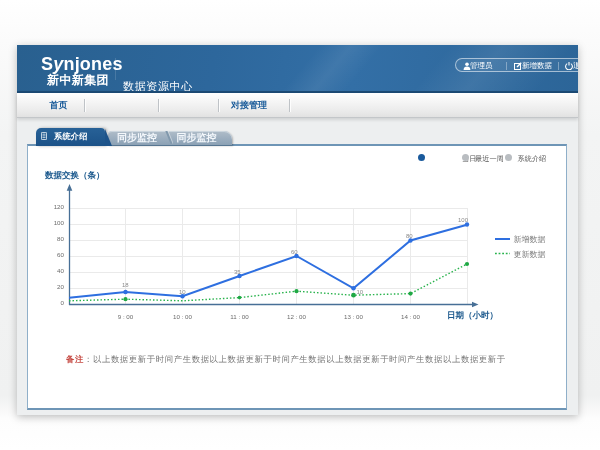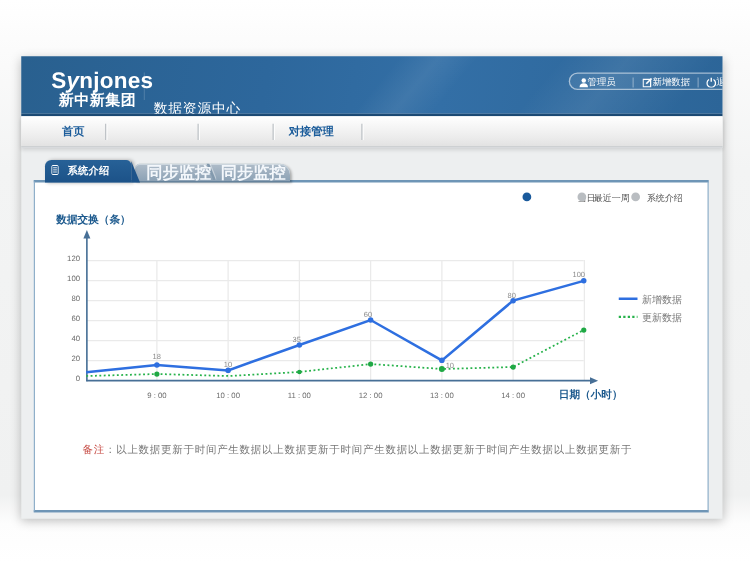--- a/index.html
+++ b/index.html
@@ -25,29 +25,29 @@
 
 #nav { position:absolute; left:0; top:48px; width:561px; height:25px;
   background:linear-gradient(#ffffff,#ececec 70%,#e2e2e2); border-bottom:1px solid #c3c6c9; box-shadow:0 2px 3px rgba(0,0,0,0.12); }
 #nav .item { position:absolute; top:0; height:25px; line-height:25px; color:#1b5c9a; font-size:9px; font-weight:bold; text-align:center; }
 #nav .sep { position:absolute; top:6px; width:1px; height:13px; background:#bfc3c7; box-shadow:1px 0 0 #fdfdfd; }
 
 #tabs { position:absolute; left:0; top:83px; width:561px; height:18px; z-index:2; }
 #tab-strip { position:absolute; left:91px; top:3px; width:124px; height:13.5px; background:linear-gradient(#b0bdc9 0%,#9fb0c0 45%,#8ba1b5 100%); box-shadow:inset 0 1px 0 #ccd6de, 1px 1px 2px rgba(0,0,0,0.28); border-radius:4px 8px 0 0; }
 #tab-strip .slash { position:absolute; left:57px; top:0px; width:8px; height:13px; overflow:hidden; }
 #tab-strip .slash div { position:absolute; left:3px; top:-2px; width:2px; height:17px; background:#8299ad; transform:rotate(-22deg); box-shadow:1px 0 0 rgba(255,255,255,0.4); }
-#tab-strip .t { position:absolute; top:0; height:13px; line-height:14px; font-size:13px; font-weight:bold; color:#f3f7fb; }
+#tab-strip .t { position:absolute; top:0; height:13px; line-height:14px; font-size:10px; font-weight:bold; color:#f3f7fb; }
 #tab-active { position:absolute; left:19px; top:0px; width:69px; height:17.5px; background:linear-gradient(#276197,#1c5288); border-radius:5px 4px 0 0; color:#fff; box-shadow:2px 0 3px rgba(0,0,0,0.3); }
 #tab-active:after { content:""; position:absolute; right:-7px; bottom:0; width:0; height:0; border-bottom:17.5px solid #1d538a; border-right:7px solid transparent; border-radius:0 0 0 0; }
 #tab-active .txt { position:absolute; left:18px; top:0; height:16px; line-height:17px; font-size:8.2px; font-weight:bold; letter-spacing:0.2px; }
 
 #panel { position:absolute; left:10px; top:99px; width:540px; height:266px; background:#fff;
   border:1px solid #8fafc9; border-top:2px solid #6e95b6; border-bottom:2px solid #6e95b6; }
 #note { position:absolute; left:38px; top:207.5px; font-size:8.4px; letter-spacing:0.6px; color:#777; }
-#note b { color:#c64a43; font-weight:normal;margin-top:32px; }
+#note b { color:#c64a43; font-weight:bold;margin-top:32px; }
 #radios { position:absolute; left:0; top:7px; height:10px; font-size:7.2px; color:#555; white-space:nowrap; }
 #radios span { position:absolute; top:0.5px; }
 #radios .dot { position:absolute; top:1px; }
 .dot { width:7px; height:7px; border-radius:50%; }
 </style>
 </head>
 <body>
 <div id="stage">
   <div id="page">
     <div id="header">

